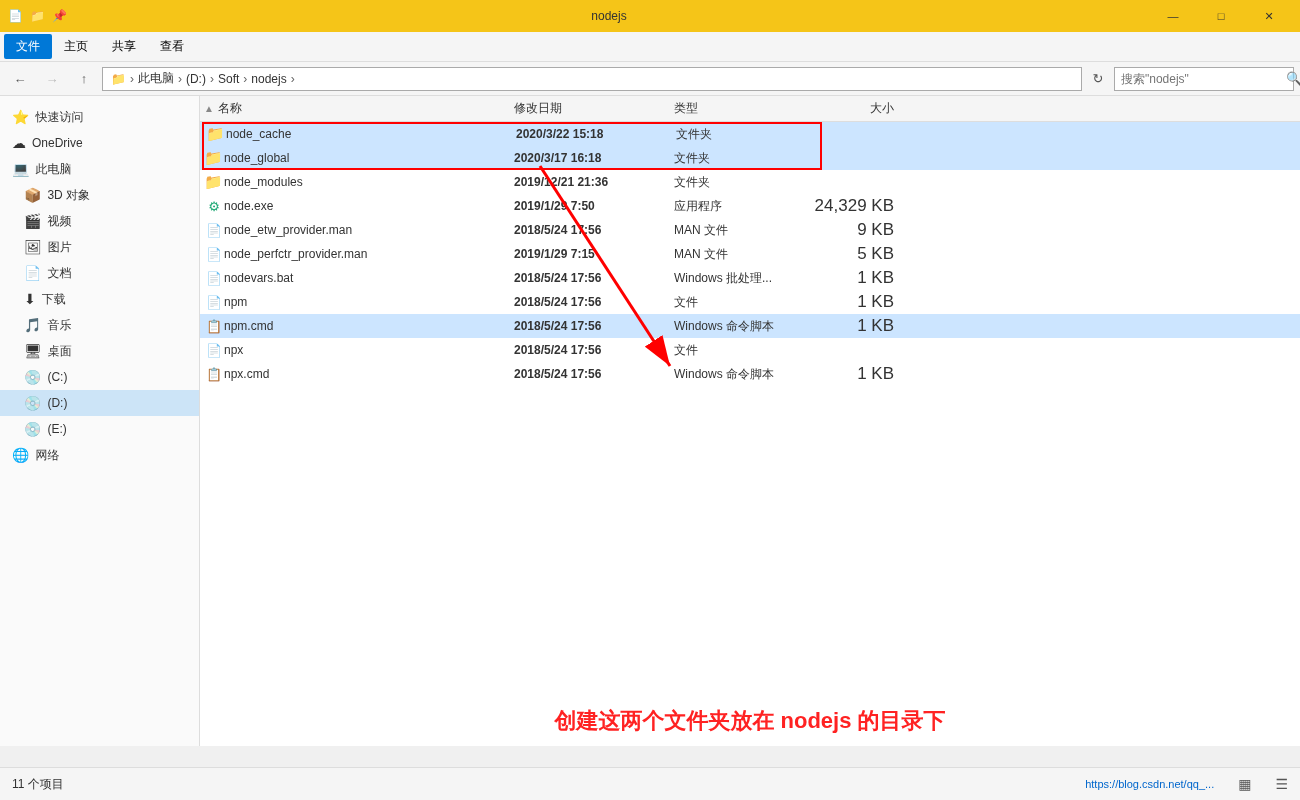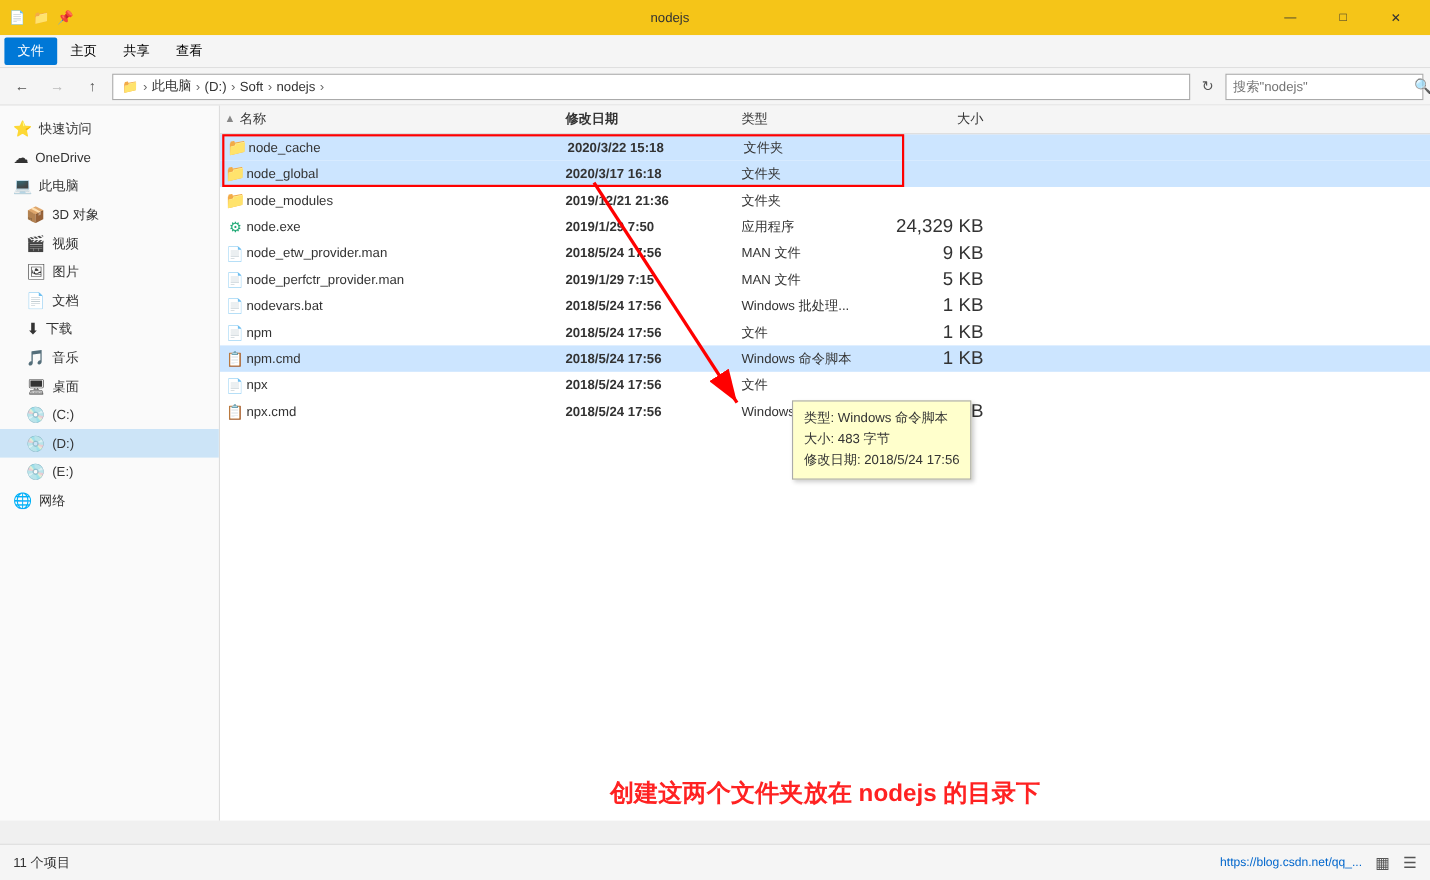--- a/index.html
+++ b/index.html
@@ -118,21 +118,21 @@
 
     
     .file-list-header {
       display: flex; align-items: center;
       height: 26px; padding: 0 4px;
       background: #f5f5f5; border-bottom: 1px solid #ddd;
       font-size: 12px; color: #333; font-weight: normal;
       position: sticky; top: 0; z-index: 1;
     }
     .col-h-name { width: 310px; }
-    .col-h-date { width: 160px; font-weight: bold; }
+    .col-h-date { width: 160px; }
     .col-h-type { width: 140px; }
     .col-h-size { width: 80px; text-align: right; }
 
     
     .tooltip {
       position: absolute;
       background: #ffffcc;
       border: 1px solid #aaa;
       padding: 6px 10px;
       font-size: 12px;
@@ -161,21 +161,21 @@
       display: flex;
       align-items: center;
       padding: 16px 12px;
       font-size: 12px;
       color: #333;
     }
     .status-right {
       margin-left: auto;
       display: flex;
       align-items: center;
-      gap: 12px;
+      gap: 24px;
     }
     .view-icon { font-size: 14px; color: #555; cursor: pointer; }
 
     .folder-icon { color: #f0c040; font-size: 15px; }
     .file-generic { color: #999; font-size: 13px; }
   </style>
 </head>
 <body>
 
 <div class="title-bar">
@@ -387,25 +387,20 @@
       position:absolute;
       top:26px;
       left:2px;
       width:620px;
       height:48px;
       border: 2px solid red;
       pointer-events:none;
       z-index:5;
     "></div>
 
-    <div class="tooltip">
-      <div>类型: Windows 命令脚本</div>
-      <div>大小: 483 字节</div>
-      <div>修改日期: 2018/5/24 17:56</div>
-    </div>
 
     <svg class="arrow-svg" style="position:absolute;left:240px;top:50px;width:300px;height:280px;">
 
       <defs>
         <marker id="arrowhead" markerWidth="10" markerHeight="7" refX="10" refY="3.5" orient="auto">
           <polygon points="0 0, 10 3.5, 0 7" fill="red"></polygon>
         </marker>
       </defs>
       <line x1="100" y1="20" x2="230" y2="220" stroke="red" stroke-width="3" marker-end="url(#arrowhead)"></line>
     </svg>

